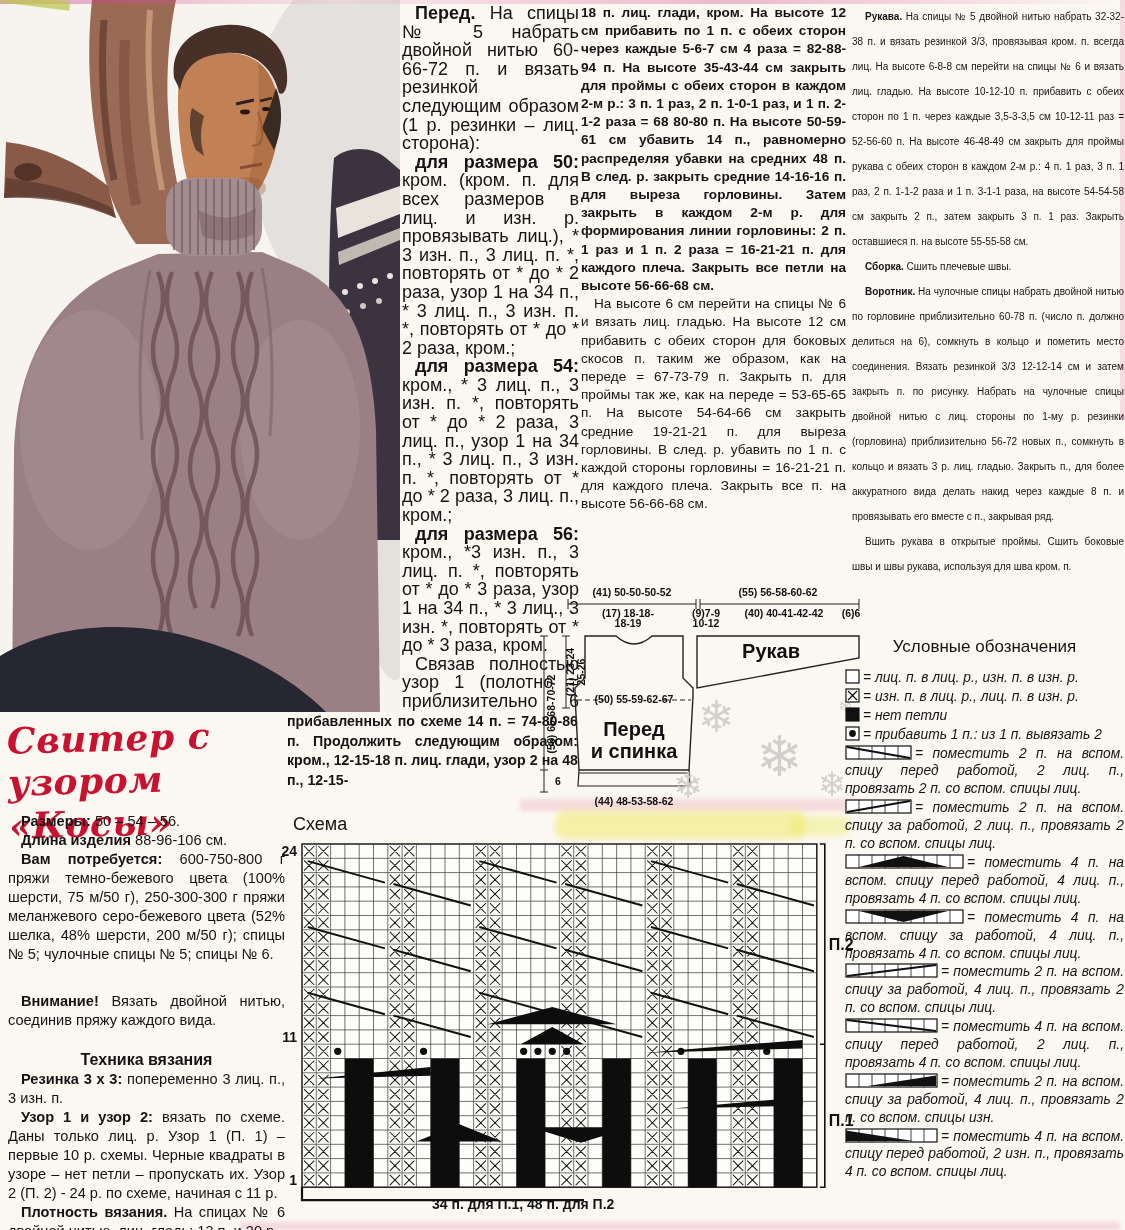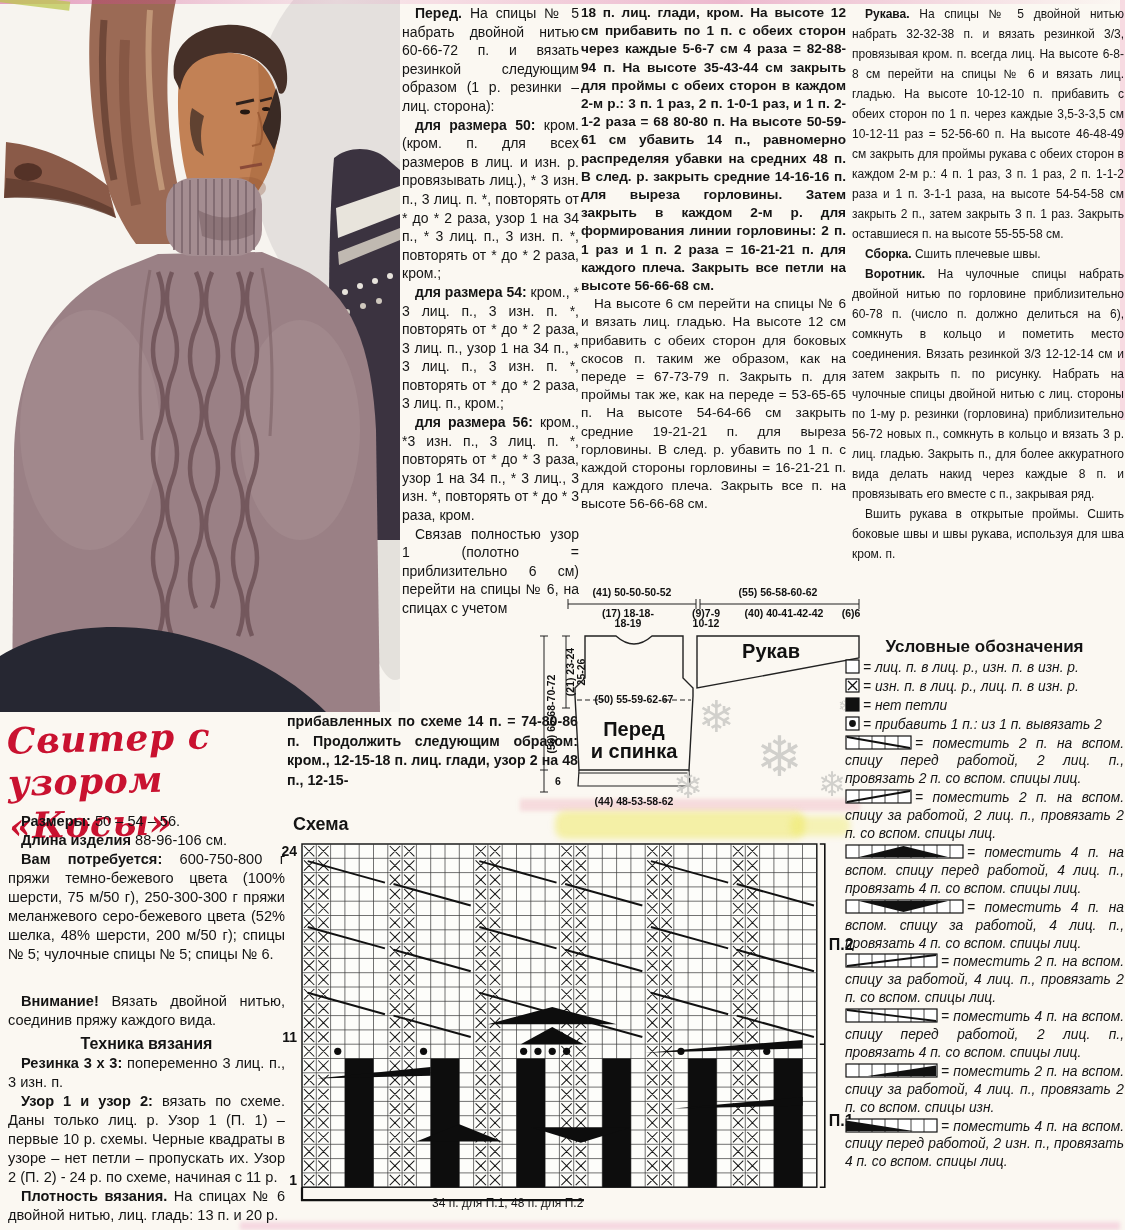--- a/index.html
+++ b/index.html
@@ -2,35 +2,35 @@
 <html><head>
 <meta charset="utf-8">
 <style>
   html,body{margin:0;padding:0;background:#888;}
   .page{position:relative;width:1125px;height:1230px;background:#fbf8f2;overflow:hidden;
         font-family:"Liberation Sans",sans-serif;color:#141414;}
   .abs{position:absolute;}
   .col{position:absolute;text-align:justify;overflow:hidden;}
   .para{margin:0;text-indent:13px;}
   .noind{text-indent:0;font-weight:bold;}
-  #col-front{font-size:14px;line-height:18.6px;}
+  #col-front{font-size:18px;line-height:18.6px;}
   #col-front-wide{font-size:14.2px;line-height:19.5px;}
   #col-front2{font-size:13.6px;line-height:18.2px;}
-  #col-sleeves{font-size:12px;line-height:20px;}
+  #col-sleeves{font-size:10px;line-height:25px;}
   #info-col{font-size:14.6px;line-height:19px;}
   #legend{font-size:13.8px;line-height:17.9px;}
-  .tech-title{text-align:center;font-weight:bold;font-size:16px;margin:4px 0 1px;text-indent:0;}
-  .legend-title{text-align:center;font-weight:bold;font-size:17px;margin:0 0 3px;text-indent:0;}
+  .tech-title{text-align:center;font-weight:bold;font-size:16px;margin:20px 0 1px;text-indent:0;}
+  .legend-title{text-align:center;font-weight:normal;font-size:17px;margin:0 0 13px;text-indent:0;}
   .gap{margin-top:28px;}
   .script-title{font-family:"DejaVu Serif",serif;font-style:italic;font-weight:bold;
         color:#c91230;font-size:36px;line-height:1.18;transform:rotate(-1.5deg);letter-spacing:.5px;}
   .lg-item{margin:0 0 1px;text-indent:0;font-style:italic;}
   .lg-sym svg{vertical-align:-2px;margin-right:3px;}
-  .chart-label{font-size:18px;font-weight:bold;}
-  .chart-caption{font-weight:normal;font-size:12px;}
+  .chart-label{font-size:18px;}
+  .chart-caption{font-weight:bold;font-size:14px;}
   .st{font-size:10.5px;font-weight:bold;fill:#111;}
   .sb{font-size:20px;font-weight:bold;fill:#111;}
   .edge-top{left:0;top:0;width:1125px;height:4px;
      background:linear-gradient(90deg,rgba(205,50,130,.45),rgba(240,170,205,.18) 30%,rgba(205,50,130,.32) 65%,rgba(255,255,255,0));}
   .edge-corner{left:-8px;top:-3px;width:78px;height:9px;background:#bcc74f;opacity:.75;transform:rotate(7deg);}
   .edge-bottom{left:240px;top:1222px;width:880px;height:8px;background:rgba(233,120,170,.25);filter:blur(2px);}
   .edge-right{left:1120px;top:0;width:5px;height:420px;background:rgba(233,120,170,.22);}
   .hl-pink{left:520px;top:799px;width:340px;height:12px;background:rgba(225,70,110,.16);filter:blur(2px);}
   .hl-yellow{left:555px;top:811px;width:250px;height:28px;background:rgba(238,232,90,.5);filter:blur(3px);border-radius:10px;}
   .hl-yellow2{left:790px;top:816px;width:60px;height:20px;background:rgba(238,232,90,.4);filter:blur(3px);border-radius:8px;}

